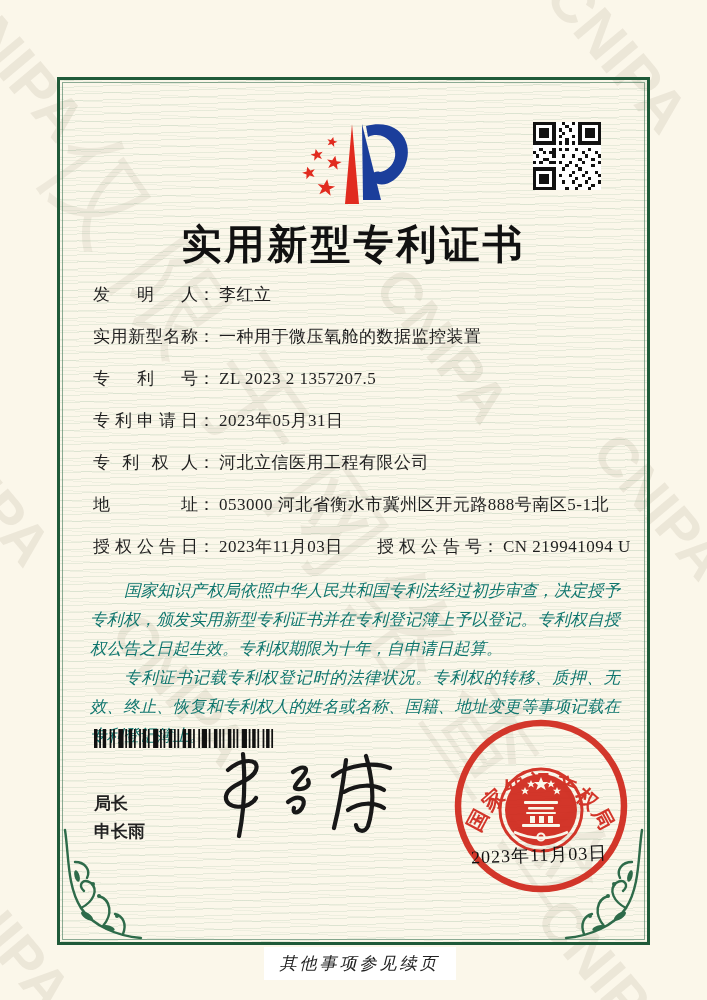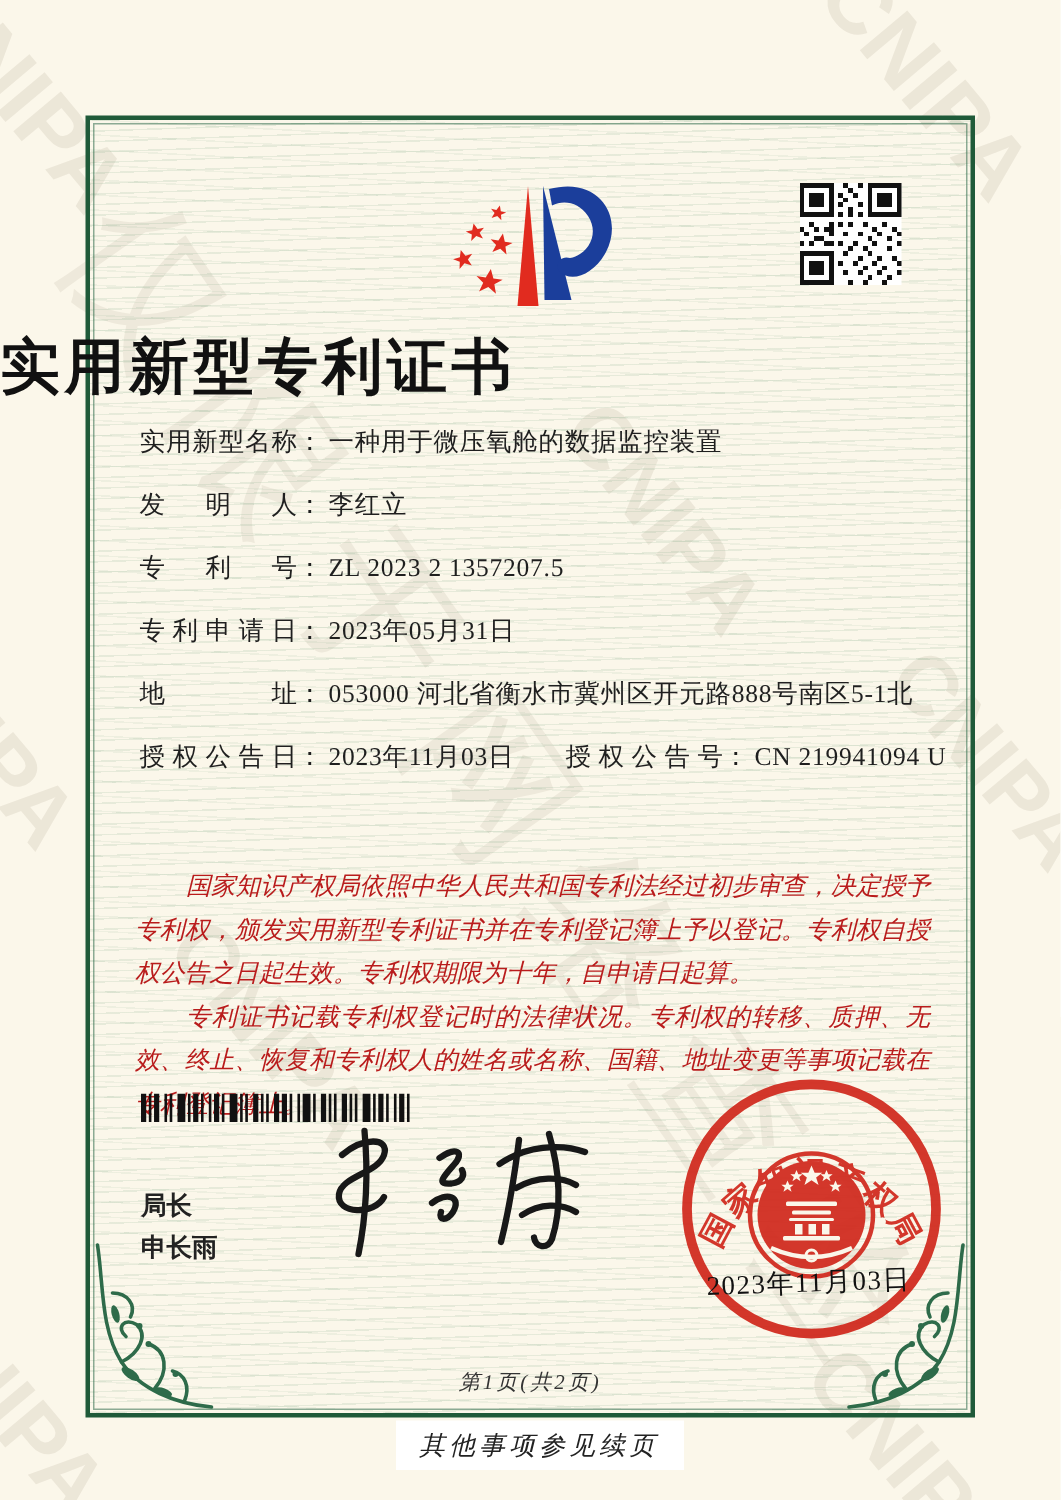--- a/index.html
+++ b/index.html
@@ -22,33 +22,33 @@
     box-sizing:border-box;border:3px solid #1f5a39;z-index:2;
     background-image:
       repeating-linear-gradient(178deg, rgba(106,156,118,.14) 0 1px, transparent 1px 7px),
       repeating-linear-gradient(183deg, rgba(106,156,118,.09) 0 1px, transparent 1px 10px);
   }
   .frame::after{content:"";position:absolute;inset:2px;border:1px solid rgba(47,107,75,.55);}
   .ornament{position:absolute;z-index:3;}
   
   .abs{position:absolute;z-index:4;}
   .cert-no{left:93px;top:116px;font-size:17px;letter-spacing:2px;color:#333;}
-  .title{left:0;right:0;top:217px;text-align:left;font-size:40px;font-weight:bold;
+  .title{left:0;right:0;top:217px;text-align:center;font-size:40px;font-weight:bold;
          letter-spacing:3px;color:#111;}
   .fields{left:93px;top:283px;width:530px;font-size:17px;}
   .frow{height:26px;margin-bottom:16px;white-space:nowrap;}
   .flabel{display:inline-block;width:105px;text-align:justify;text-align-last:justify;
           vertical-align:bottom;}
   .fcolon{display:inline-block;margin-right:4px;}
   .fvalue{letter-spacing:0.5px;}
   .fvalue-fixed{display:inline-block;width:158px;}
   .flabel2{display:inline-block;width:105px;text-align:justify;text-align-last:justify;
            vertical-align:bottom;}
   .paras{left:90px;top:576px;width:530px;font-size:16.5px;font-style:italic;
-         line-height:29px;text-align:justify;color:#b91c1c;}
+         line-height:29px;text-align:justify;color:#0f766e;}
   .paras p{margin:0;text-indent:34px;}
   .barcode{left:94px;top:729px;width:186px;height:19px;}
   .director{left:94px;top:792px;font-family:"Liberation Sans","DejaVu Sans",sans-serif;
             font-size:17px;color:#222;font-weight:bold;}
   .director div{height:28px;}
   .signature{left:198px;top:748px;}
   .seal{left:452px;top:717px;z-index:5;}
   .seal-date{left:471px;top:843px;font-size:18px;letter-spacing:1px;color:#111;
              transform:rotate(-2deg);z-index:6;}
   .page-num{left:0;right:0;top:913px;text-align:center;font-size:14px;font-style:italic;
@@ -139,30 +139,33 @@
       M8,8h1v1h-1z M10,8h1v1h-1z M13,8h1v1h-1z M17,8h1v1h-1z M15,9h1v1h-1z M19,9h1v1h-1z M9,10h1v1h-1z M12,10h1v1h-1z M16,10h1v1h-1z M20,10h1v1h-1z M14,11h1v1h-1z M18,11h1v1h-1z
       M8,12h1v1h-1z M11,12h1v1h-1z M15,12h1v1h-1z M20,12h1v1h-1z M10,13h1v1h-1z M13,13h1v1h-1z M18,13h1v1h-1z M9,14h1v1h-1z M14,14h1v1h-1z M12,15h1v1h-1z M16,15h1v1h-1z M19,15h1v1h-1z
       M8,16h1v1h-1z M11,16h1v1h-1z M15,16h1v1h-1z M20,16h1v1h-1z M13,17h1v1h-1z M17,17h1v1h-1z M9,18h1v1h-1z M12,18h1v1h-1z M16,18h1v1h-1z M20,18h1v1h-1z M14,19h1v1h-1z M18,19h1v1h-1z
       M10,20h1v1h-1z M13,20h1v1h-1z M17,20h1v1h-1z"></path>
   </svg>
 
   <div class="abs title">实用新型专利证书</div>
 
   <div class="abs fields">
     <div class="frow">
+      <span class="flabel">发 明 人</span><span class="fcolon">：</span><span class="fvalue">李红立</span>
+    </div>
+    <div class="frow">
       <span class="flabel">实用新型名称</span><span class="fcolon">：</span><span class="fvalue">一种用于微压氧舱的数据监控装置</span>
     </div>
     <div class="frow">
-      <span class="flabel">发 明 人</span><span class="fcolon">：</span><span class="fvalue">李红立</span>
-    </div>
-    <div class="frow">
       <span class="flabel">专 利 号</span><span class="fcolon">：</span><span class="fvalue">ZL 2023 2 1357207.5</span>
     </div>
     <div class="frow">
       <span class="flabel">专 利 申 请 日</span><span class="fcolon">：</span><span class="fvalue">2023年05月31日</span>
+    </div>
+    <div class="frow">
+      <span class="flabel">专 利 权 人</span><span class="fcolon">：</span><span class="fvalue">河北立信医用工程有限公司</span>
     </div>
     <div class="frow">
       <span class="flabel">地 址</span><span class="fcolon">：</span><span class="fvalue">053000 河北省衡水市冀州区开元路888号南区5-1北</span>
     </div>
     <div class="frow">
       <span class="flabel">授 权 公 告 日</span><span class="fcolon">：</span><span class="fvalue fvalue-fixed">2023年11月03日</span><span class="flabel2">授 权 公 告 号</span><span class="fcolon">：</span><span class="fvalue">CN 219941094 U</span>
     </div>
   </div>
 
   <div class="abs paras">
@@ -221,19 +224,18 @@
           <rect x="70" y="107" width="38" height="3" rx="1"></rect>
         </g>
         <path d="M62,115 Q89,127 116,115" fill="none" stroke="#fbf7ea" stroke-width="3"></path>
         <circle cx="89" cy="120" r="3.6" fill="none" stroke="#fbf7ea" stroke-width="2"></circle>
       </g>
     </g>
   </svg>
 
   <div class="abs seal-date">2023年11月03日</div>
 
-  <div class="abs page-num">第1页(共2页)</div>
 
   <div class="abs cont-note">
     <span>其他事项参见续页</span>
   </div>
 
 </div>
 
 </body></html>

